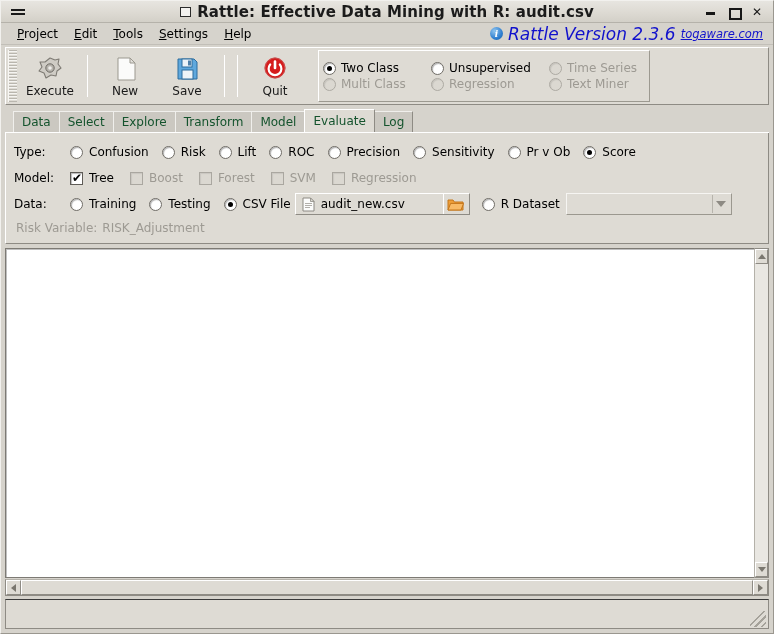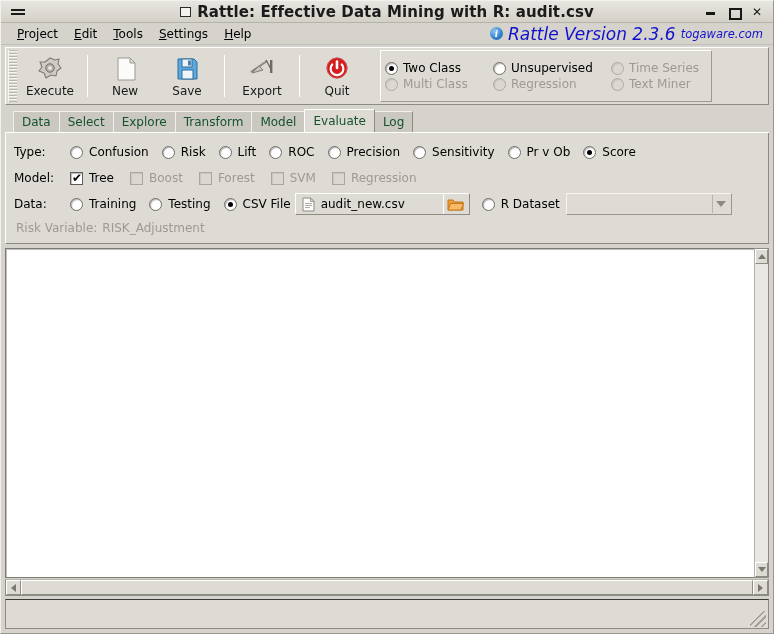--- a/index.html
+++ b/index.html
@@ -89,21 +89,21 @@
     width:13px; height:13px; border-radius:50%;
     background: radial-gradient(circle at 35% 30%, #8fc4ee 0%, #2f7fd0 60%, #185ca3 100%);
     color:#fff; font-size:9px; font-weight:bold; font-style:italic;
     display:flex; align-items:center; justify-content:center;
     font-family:"DejaVu Serif", serif;
   }
   #version-text {
     color:#1111cc; font-style:italic; font-size:17px;
   }
   #version-link {
-    color:#1111cc; font-style:italic; font-size:11.5px; 
+    color:#1111cc; font-style:italic; font-size:11.5px; text-decoration:underline;
   }
 
   
   #toolbar {
     flex: 0 0 58px; height:58px;
     margin: 2px 4px 0 4px;
     background:#dedbd4;
     border:1px solid #8e8b84;
     border-top-color:#ffffff; border-left-color:#ffffff;
     display:flex; align-items:stretch;
@@ -395,31 +395,20 @@
           <rect x="10" y="4" width="10" height="8" fill="#eef4f8" stroke="#2d6d9e" stroke-width="1"></rect>
           <rect x="16" y="5.5" width="3" height="5" fill="#5080a8"></rect>
           <rect x="10" y="15" width="11" height="9" fill="#eef4f8" stroke="#2d6d9e" stroke-width="1"></rect>
         </svg>
       </div>
       <div class="lbl">Save</div>
     </div>
 
     <div class="tool-sep"></div>
 
-    <div class="tool">
-      <div class="ticon icon-export">
-        <svg width="30" height="28" viewBox="0 0 30 28">
-          <path d="M4 17 L20 6" stroke="#8d8a83" stroke-width="2" fill="none"></path>
-          <path d="M5 18 L12 11 L16 15 Z" fill="#c9c6bf" stroke="#807d76" stroke-width="1"></path>
-          <path d="M19 5 L24 14" stroke="#6f6c65" stroke-width="1.5" fill="none"></path>
-          <rect x="23" y="5" width="2.4" height="13" fill="#6f6c65"></rect>
-        </svg>
-      </div>
-      <div class="lbl">Export</div>
-    </div>
 
     <div class="tool-sep"></div>
 
     <div class="tool">
       <div class="ticon icon-quit">
         <svg width="30" height="28" viewBox="0 0 30 28">
           <circle cx="15" cy="13" r="10" fill="#d51b1b" stroke="#8d0f0f" stroke-width="1"></circle>
           <circle cx="15" cy="13" r="10" fill="none" stroke="#ff7a7a" stroke-width="1.2" opacity=".55"></circle>
           <path d="M15 6.5 V13" stroke="#ffffff" stroke-width="2.6" stroke-linecap="round"></path>
           <path d="M10.2 9.5 A6.4 6.4 0 1 0 19.8 9.5" fill="none" stroke="#ffffff" stroke-width="2.2" stroke-linecap="round"></path>

